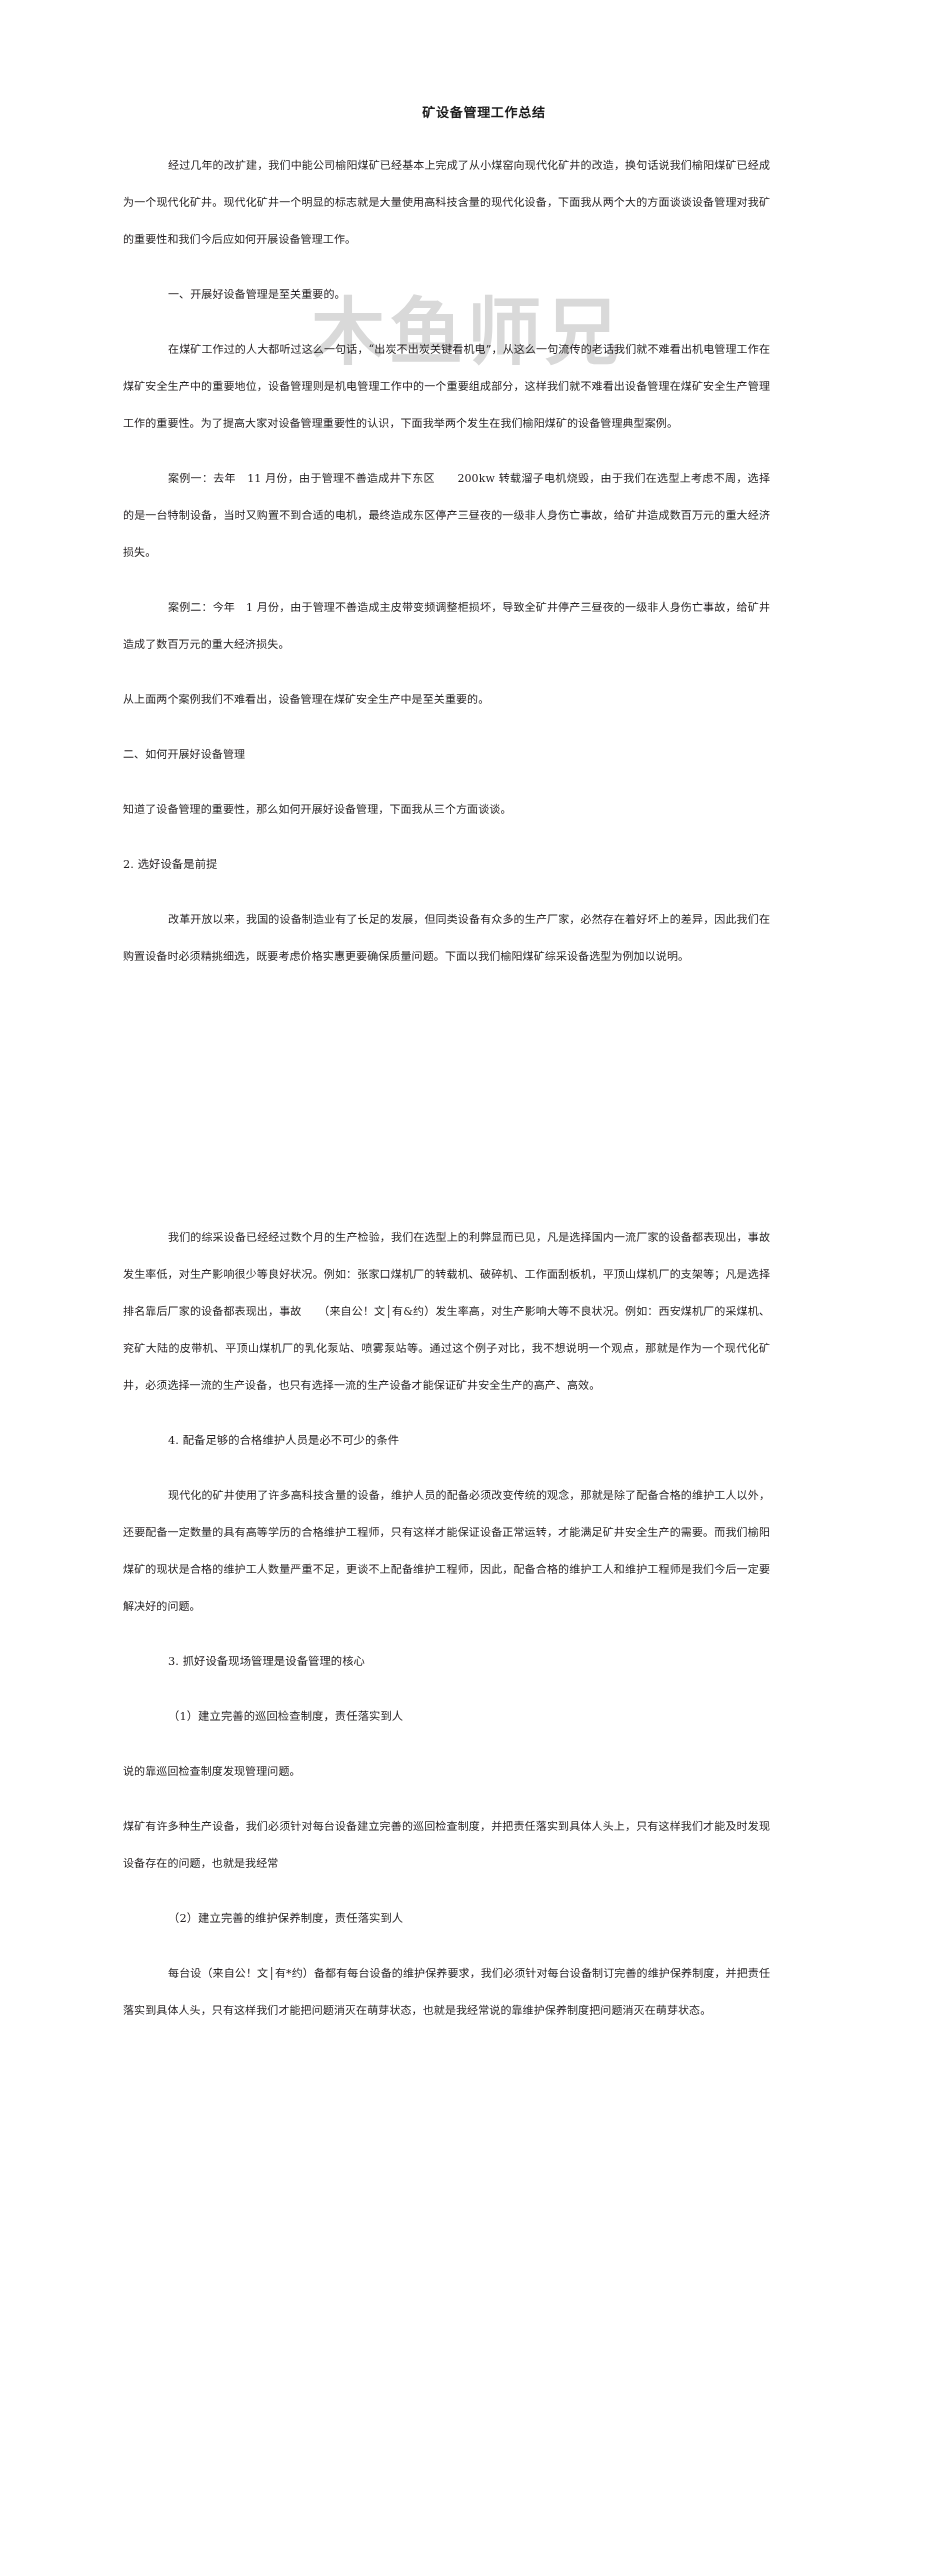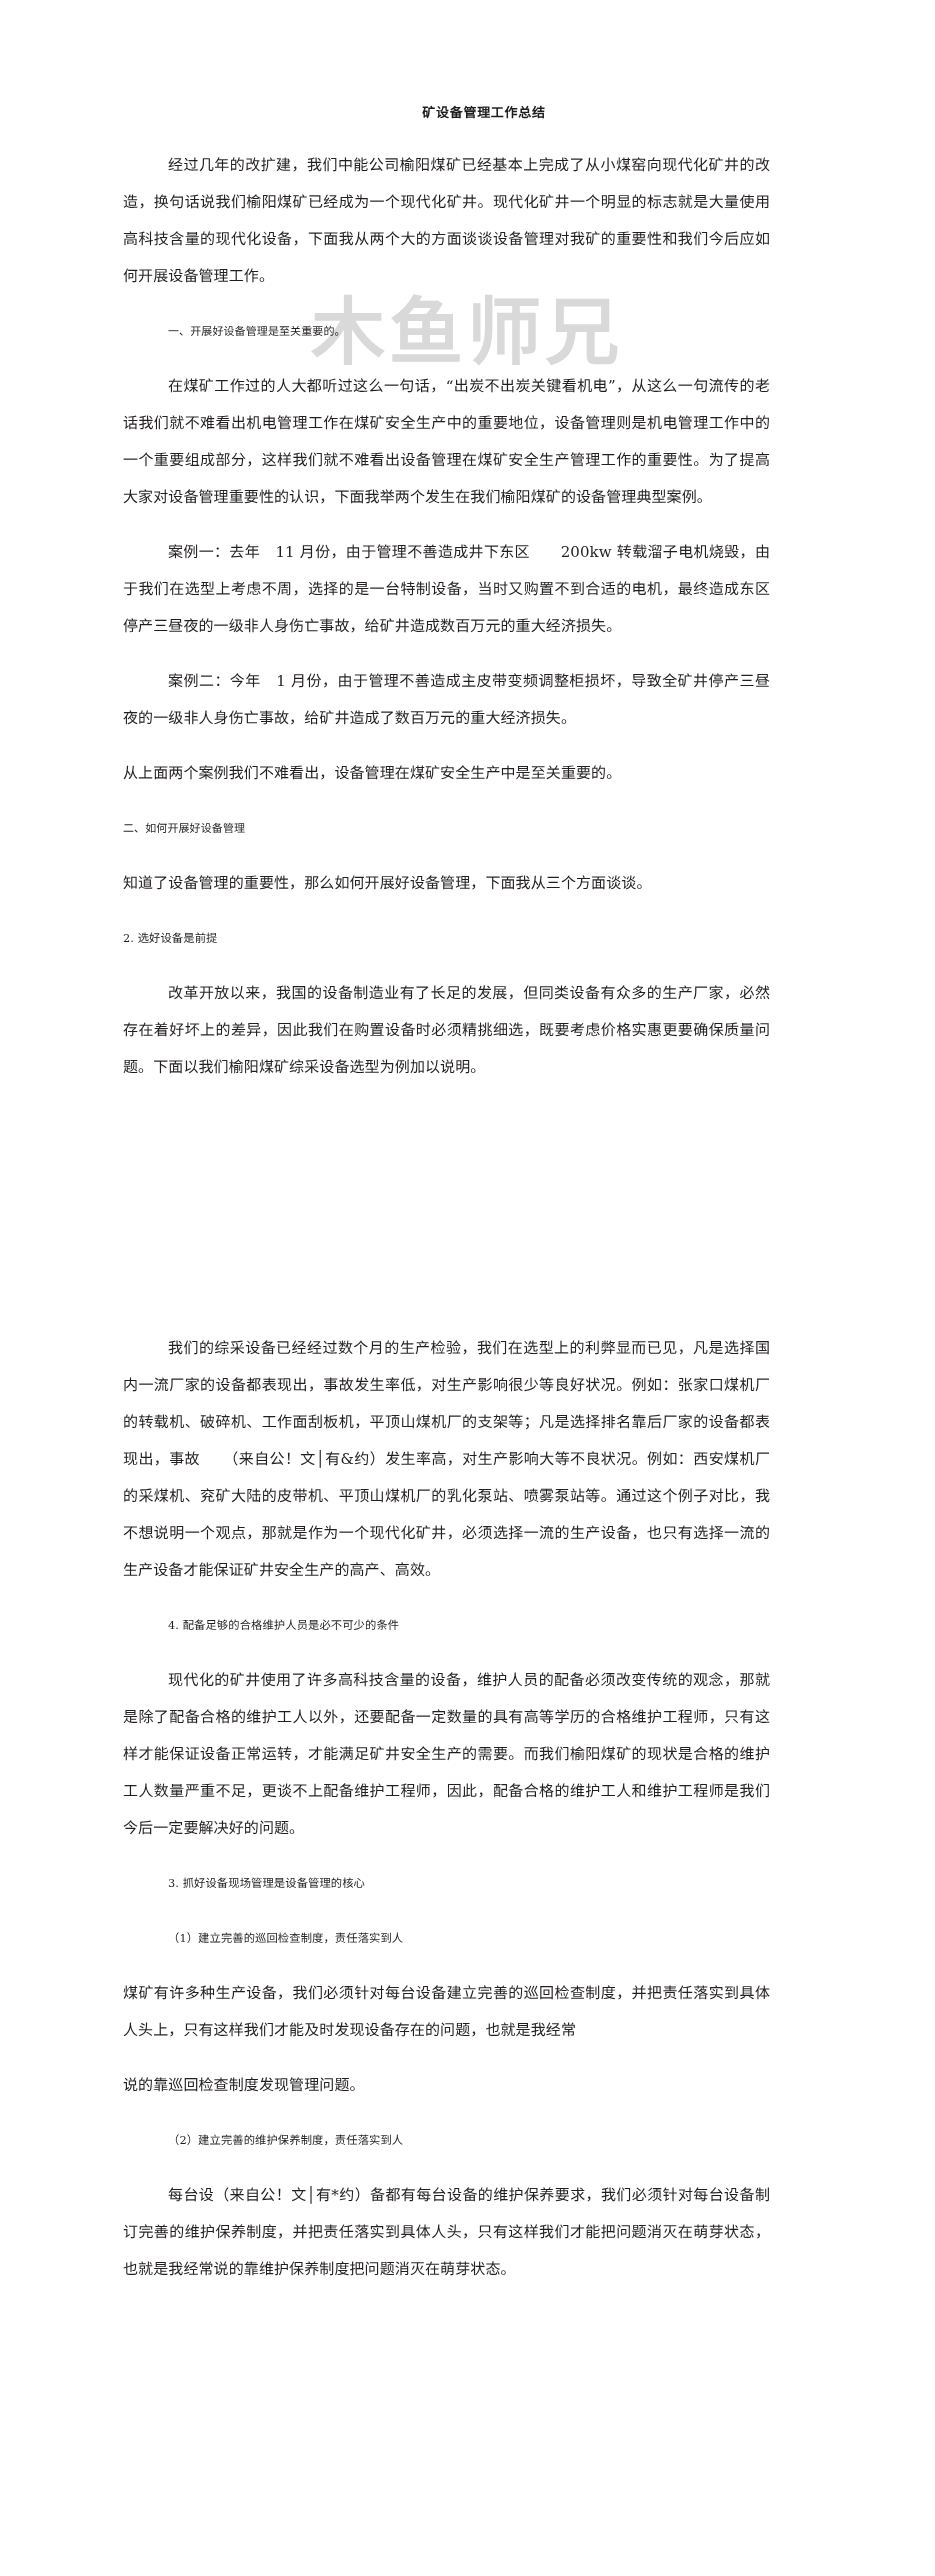--- a/index.html
+++ b/index.html
@@ -53,21 +53,21 @@
     margin: 0 0 23px 0;
     color: #1d1d1d;
     font-family: "DejaVu Serif", "Liberation Serif", serif;
     padding-left: 32px;
   }
   .body-col {
     width: 647px;
     margin: 0 auto 0 123px;
   }
   p.para {
-    font-size: 15px;
+    font-size: 11px;
     line-height: 37px;
     margin: 0 0 18px 0;
     text-align: justify;
     text-justify: inter-ideograph;
     letter-spacing: 0.1px;
     color: #231f20;
     text-indent: 45px;
   }
   p.para.noindent {
     text-indent: 0;
@@ -137,23 +137,23 @@
 
       <p class="subheading indented">4. 配备足够的合格维护人员是必不可少的条件</p>
 
       <p class="para">现代化的矿井使用了许多高科技含量的设备，维护人员的配备必须改变传统的观念，那就是除了配备合格的维护工人以外，还要配备一定数量的具有高等学历的合格维护工程师，只有这样才能保证设备正常运转，才能满足矿井安全生产的需要。而我们榆阳煤矿的现状是合格的维护工人数量严重不足，更谈不上配备维护工程师，因此，配备合格的维护工人和维护工程师是我们今后一定要解决好的问题。</p>
 
       <p class="subheading indented">3. 抓好设备现场管理是设备管理的核心</p>
 
 
       <p class="subheading indented">（1）建立完善的巡回检查制度，责任落实到人</p>
 
+      <p class="para noindent">说的靠巡回检查制度发现管理问题。</p>
+
       <p class="para noindent">煤矿有许多种生产设备，我们必须针对每台设备建立完善的巡回检查制度，并把责任落实到具体人头上，只有这样我们才能及时发现设备存在的问题，也就是我经常</p>
-
-      <p class="para noindent">说的靠巡回检查制度发现管理问题。</p>
 
       <p class="subheading indented">（2）建立完善的维护保养制度，责任落实到人</p>
 
       <p class="para">每台设（来自公！文│有*约）备都有每台设备的维护保养要求，我们必须针对每台设备制订完善的维护保养制度，并把责任落实到具体人头，只有这样我们才能把问题消灭在萌芽状态，也就是我经常说的靠维护保养制度把问题消灭在萌芽状态。</p>
 
     </div>
   </div>
 </div>
 
 

